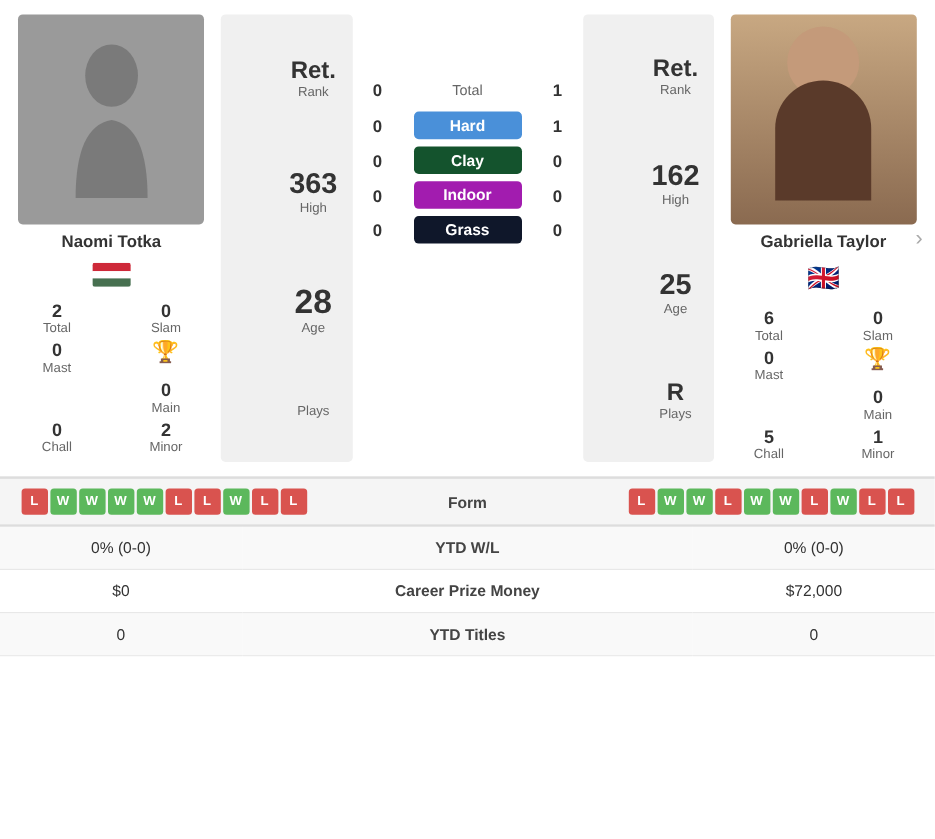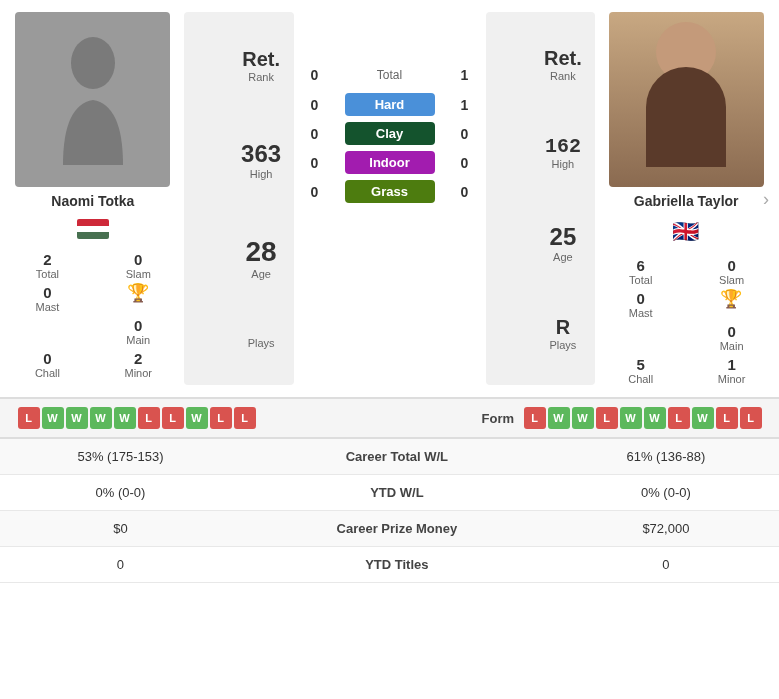--- a/index.html
+++ b/index.html
@@ -110,21 +110,21 @@
       font-weight: bold;
       font-size: 13px;
       padding: 4px 18px;
       text-align: center;
       min-width: 90px;
     }
 
     .badge-hard { background: #4a90d9; }
     .badge-clay { background: #14532d; }
     .badge-indoor { background: #a21caf; }
-    .badge-grass { background: #4d7c0f; }
+    .badge-grass { background: #0f172a; }
 
     .total-row {
       display: flex;
       flex-direction: row;
       align-items: center;
       width: 100%;
       justify-content: space-between;
       margin-bottom: 10px;
     }
 
@@ -167,21 +167,21 @@
       align-items: center;
       padding: 8px 12px;
       border-top: 1px solid #e0e0e0;
       gap: 4px;
     }
 
     .form-label {
       font-size: 13px;
       font-weight: bold;
       flex: 1;
-      text-align: right;
+      text-align: center;
       color: #444;
     }
 
     .form-badges-left, .form-badges-right {
       display: flex;
       gap: 2px;
       flex: 1;
       justify-content: center;
       flex-wrap: wrap;
     }
@@ -416,21 +416,21 @@
         <span class="surface-score">0</span>
       </div>
     </div>
 
     <div class="right-stats">
       <div class="mid-stat">
         <div class="mid-stat-value">Ret.</div>
         <div class="mid-stat-label">Rank</div>
       </div>
       <div class="mid-stat">
-        <div class="mid-stat-value" style="font-size:20px;font-family:Liberation Mono, monospace;">162</div>
+        <div class="mid-stat-value" style="font-size:24px;">162</div>
         <div class="mid-stat-label">High</div>
       </div>
       <div class="mid-stat">
         <div class="mid-stat-value" style="font-size:24px;">25</div>
         <div class="mid-stat-label">Age</div>
       </div>
       <div class="mid-stat">
         <div class="mid-stat-value">R</div>
         <div class="mid-stat-label">Plays</div>
       </div>
@@ -501,25 +501,20 @@
       <span class="form-badge fb-w">W</span>
       <span class="form-badge fb-l">L</span>
       <span class="form-badge fb-w">W</span>
       <span class="form-badge fb-l">L</span>
       <span class="form-badge fb-l">L</span>
     </div>
   </div>
 
   <table class="stats-table">
     <tbody>
-      <tr>
-        <td>53% (175-153)</td>
-        <td class="stat-name">Career Total W/L</td>
-        <td>61% (136-88)</td>
-      </tr>
       <tr>
         <td>0% (0-0)</td>
         <td class="stat-name">YTD W/L</td>
         <td>0% (0-0)</td>
       </tr>
       <tr>
         <td>$0</td>
         <td class="stat-name">Career Prize Money</td>
         <td>$72,000</td>
       </tr>

